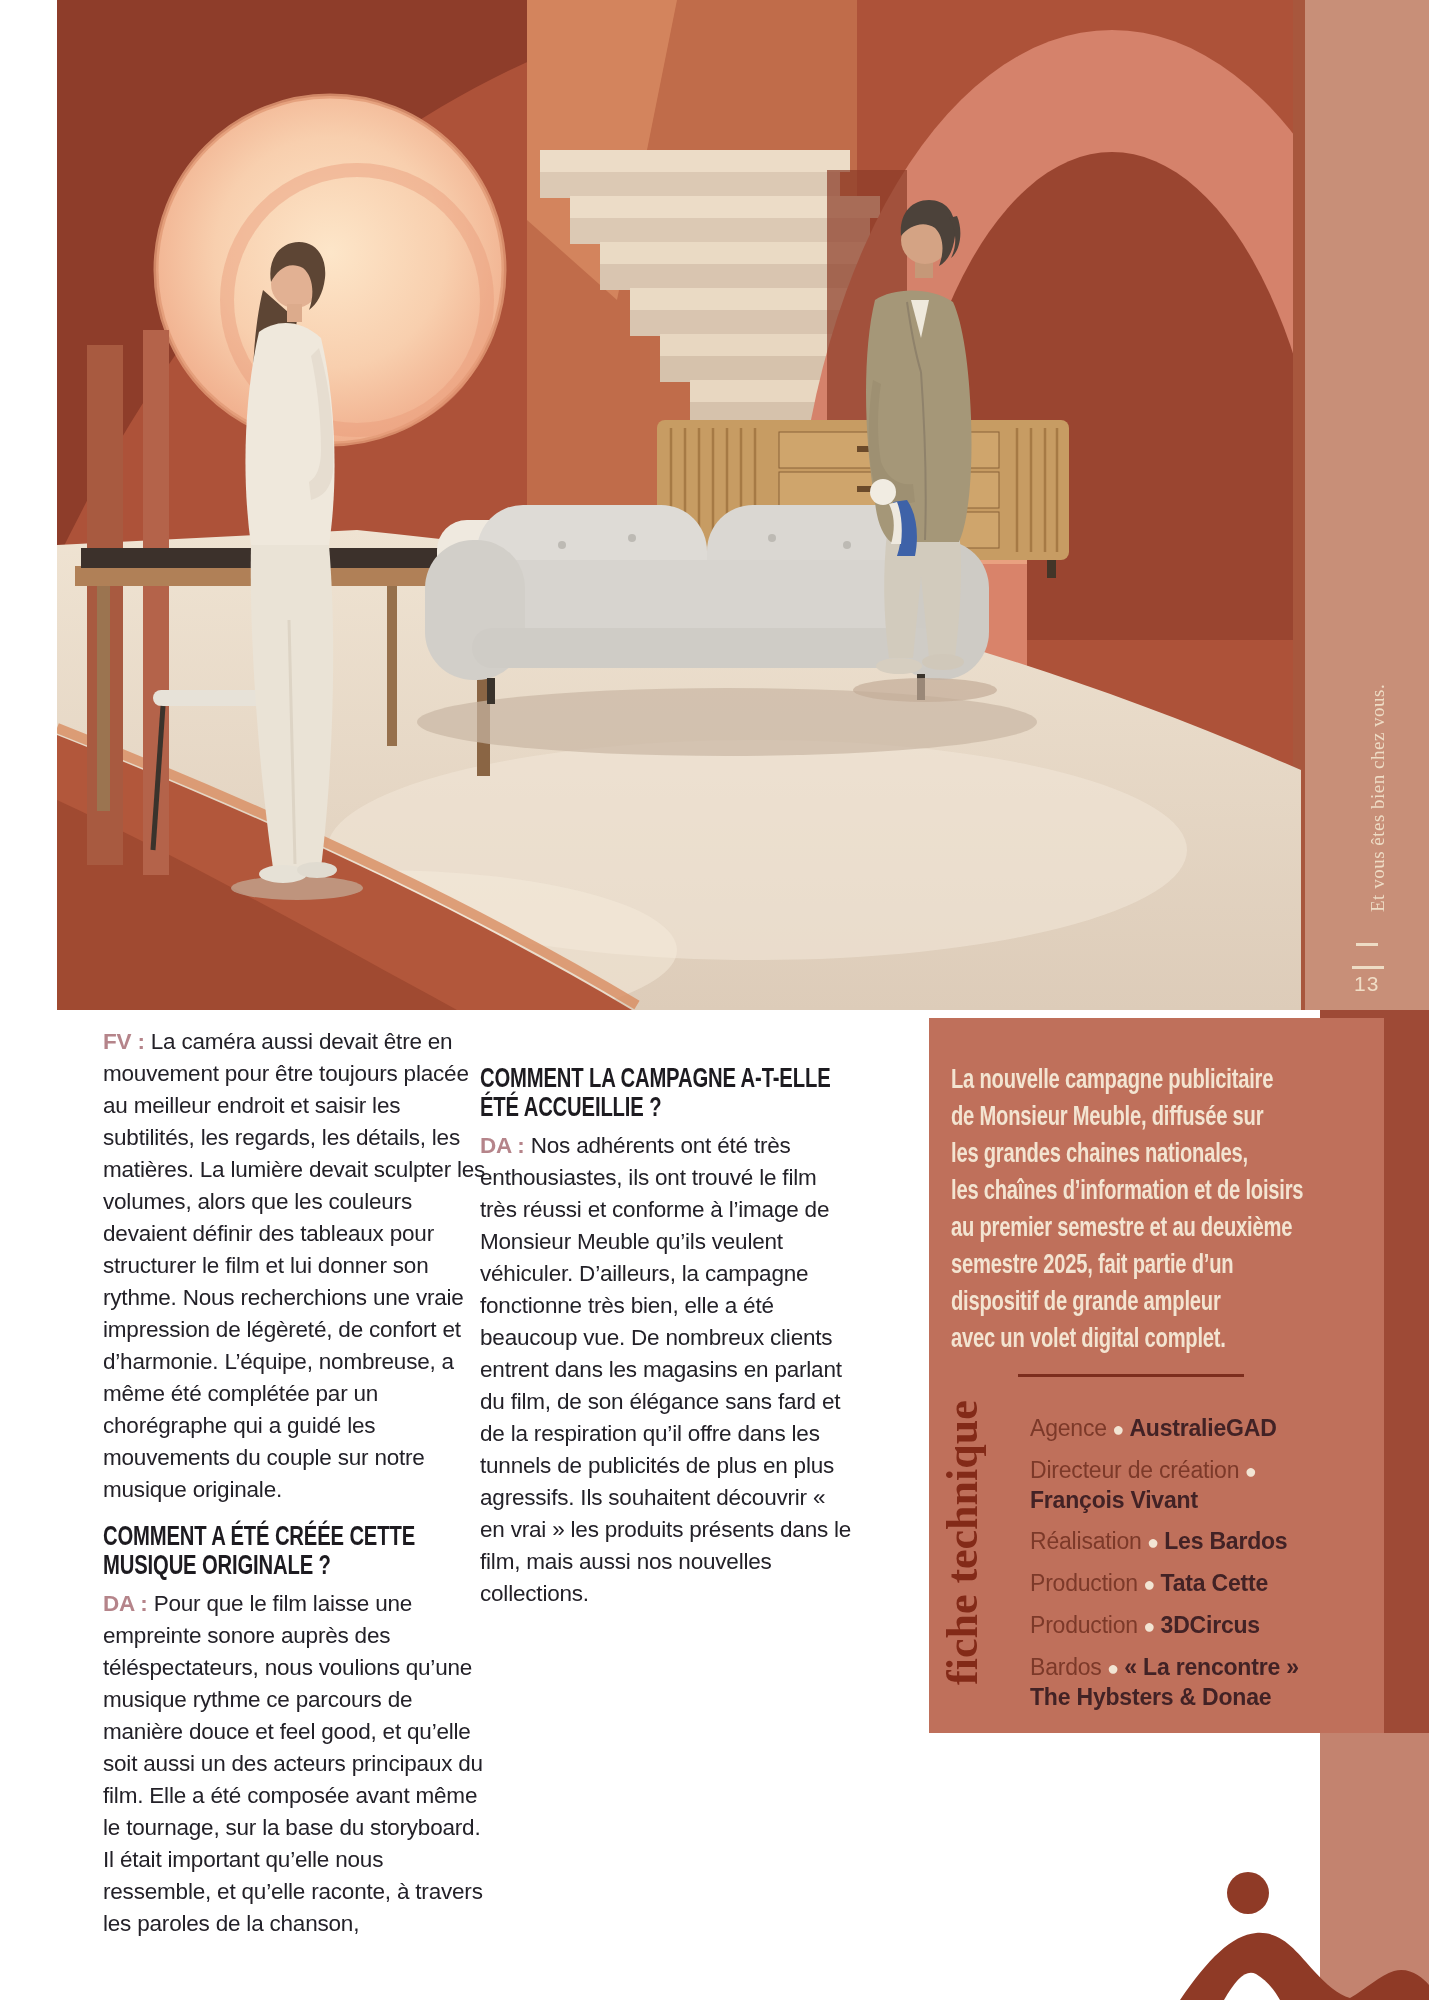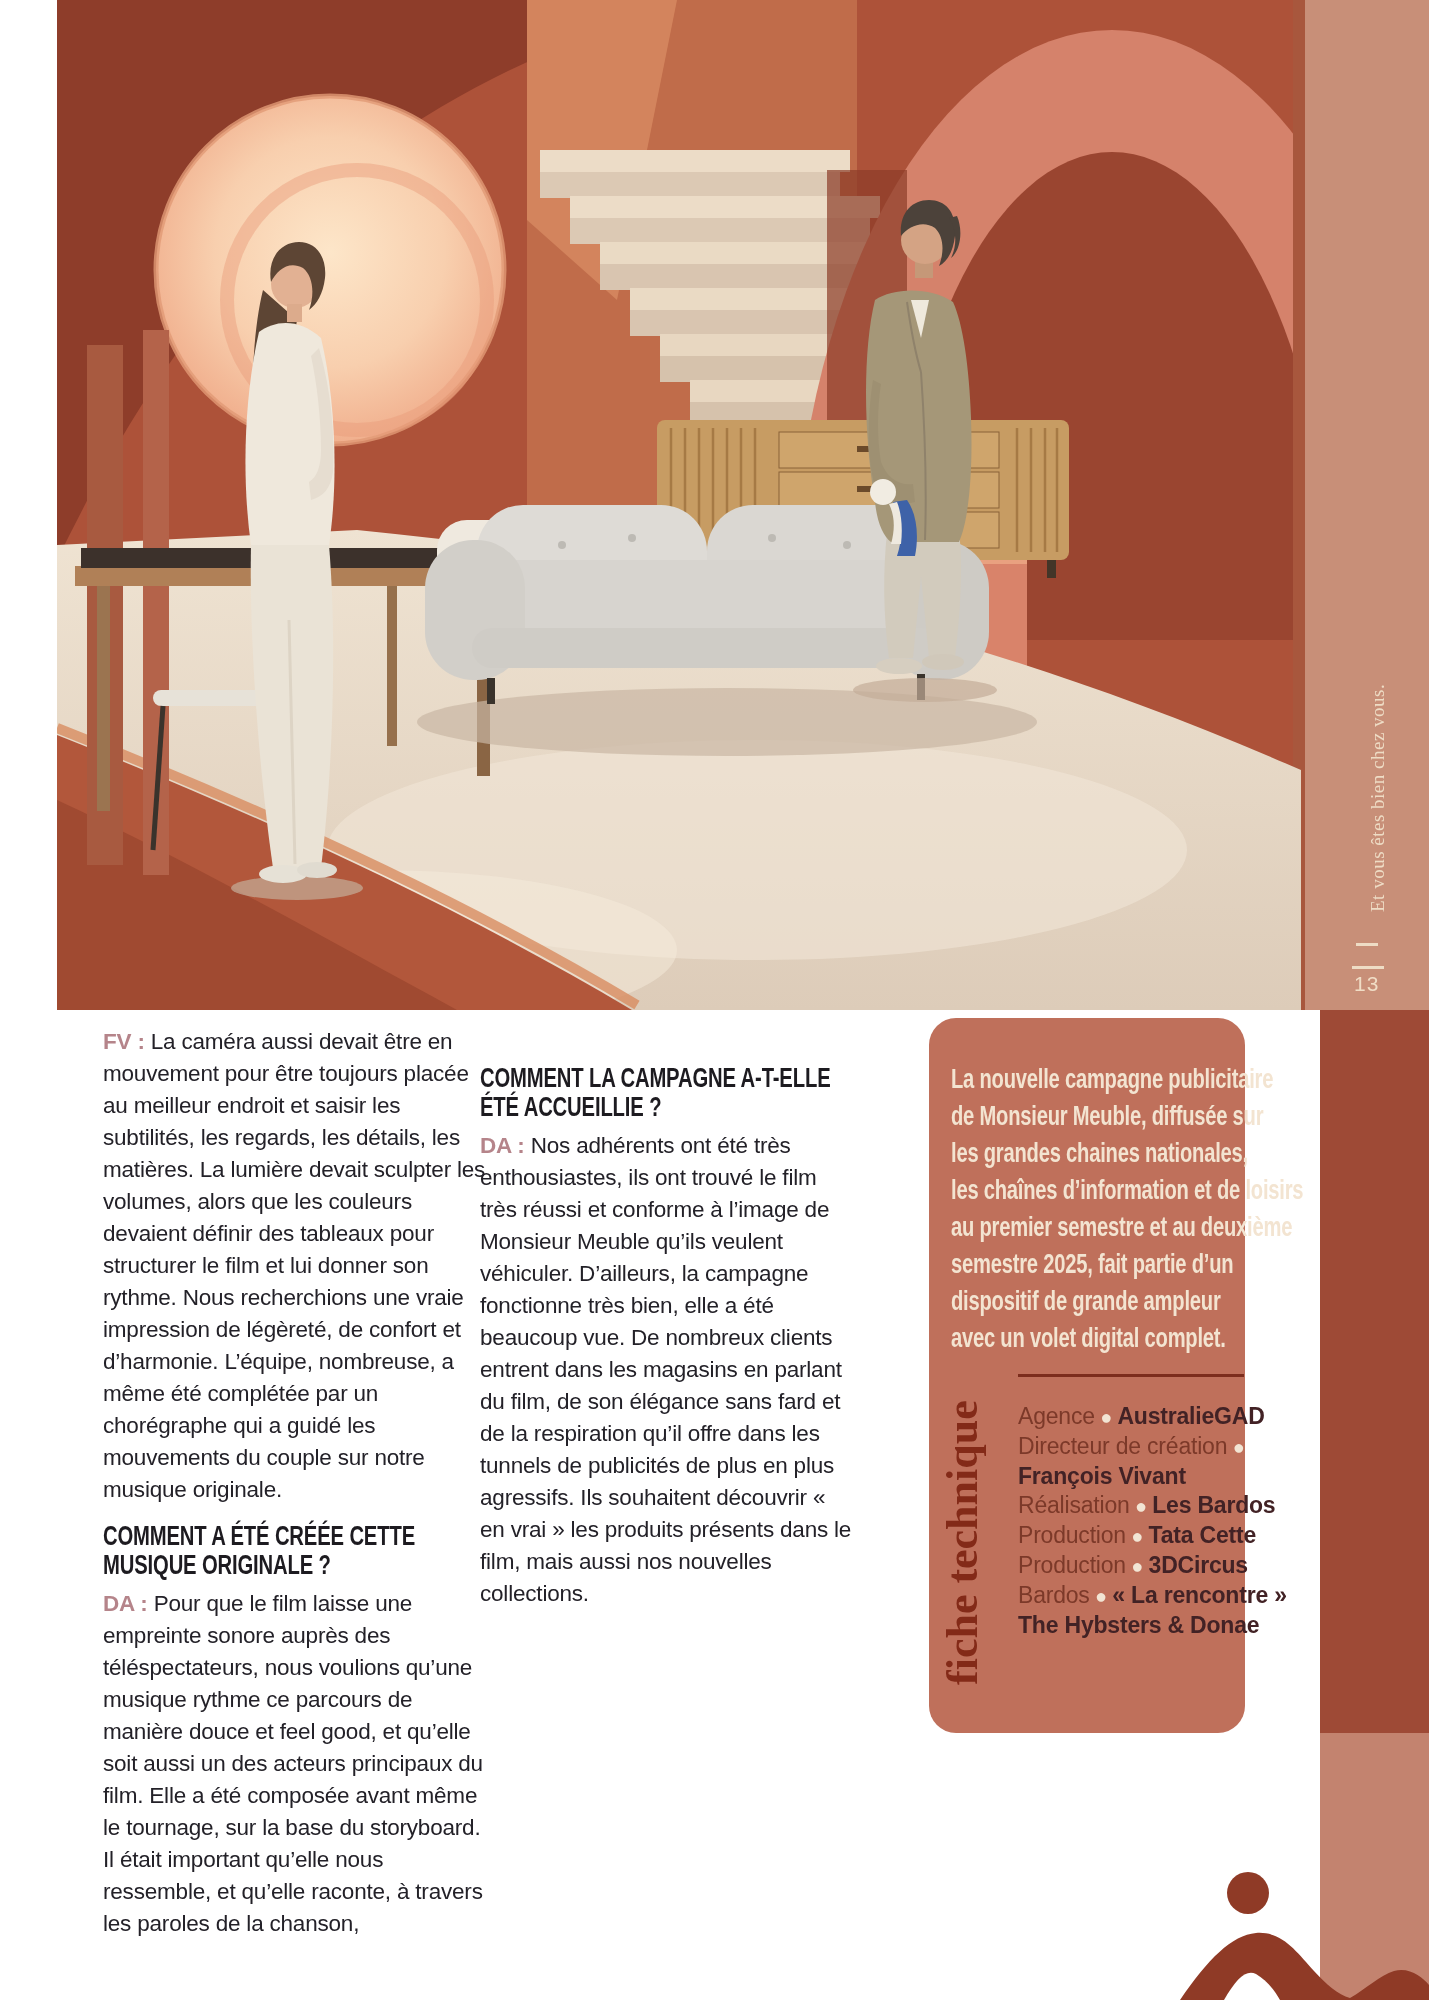--- a/index.html
+++ b/index.html
@@ -29,36 +29,36 @@
   .col p{margin:0 0 0 0;}
   .col-1{left:57px;top:1026px;width:394px;margin-left:46px;}
   .col-2{left:480px;top:1048px;width:374px;}
   .speaker{font-weight:bold;color:#b5848a;}
   .sec-heading{
     font-weight:bold;color:#1d1b20;font-size:27px;line-height:29px;letter-spacing:-0.2px;
     transform:scaleX(0.75);transform-origin:left top;width:525px;
     margin:16px 0 8px 0;
   }
   
-  .callout{position:absolute;left:929px;top:1018px;width:316px;height:715px;background:#bf705b;border-radius:27px;}
+  .callout{position:absolute;left:929px;top:1018px;width:455px;height:715px;background:#bf705b;}
   .callout-headline{
     position:absolute;left:22px;top:42px;
     font-weight:bold;color:#f3e4d1;font-size:28px;line-height:37px;letter-spacing:-0.3px;
     transform:scaleX(0.72);transform-origin:left top;
   }
   .callout-headline div{white-space:nowrap;}
   .credits-divider{position:absolute;left:89px;top:356px;width:226px;height:3px;background:#7c2d1d;}
   .fiche{
     position:absolute;left:6px;top:360px;height:330px;width:56px;
     writing-mode:vertical-rl;transform:rotate(180deg);
     font-family:"Liberation Serif",serif;font-weight:bold;font-size:44px;
     color:#832a18;letter-spacing:0px;text-align:center;line-height:56px;
   }
   .credits{position:absolute;left:89px;top:384px;width:300px;font-size:23px;line-height:29px;letter-spacing:-0.2px;}
-  .credit{margin:0;}
+  .credit{margin:12px;}
   .credit .lbl{color:#7c3929;}
   .credit .blt{color:#f2e5d4;font-size:20px;}
   .credit .val{color:#422225;font-weight:bold;}
   
   .logo-mark{position:absolute;left:1180px;top:1855px;width:249px;height:145px;}
 </style>
 </head>
 <body>
 
 <div class="page">

